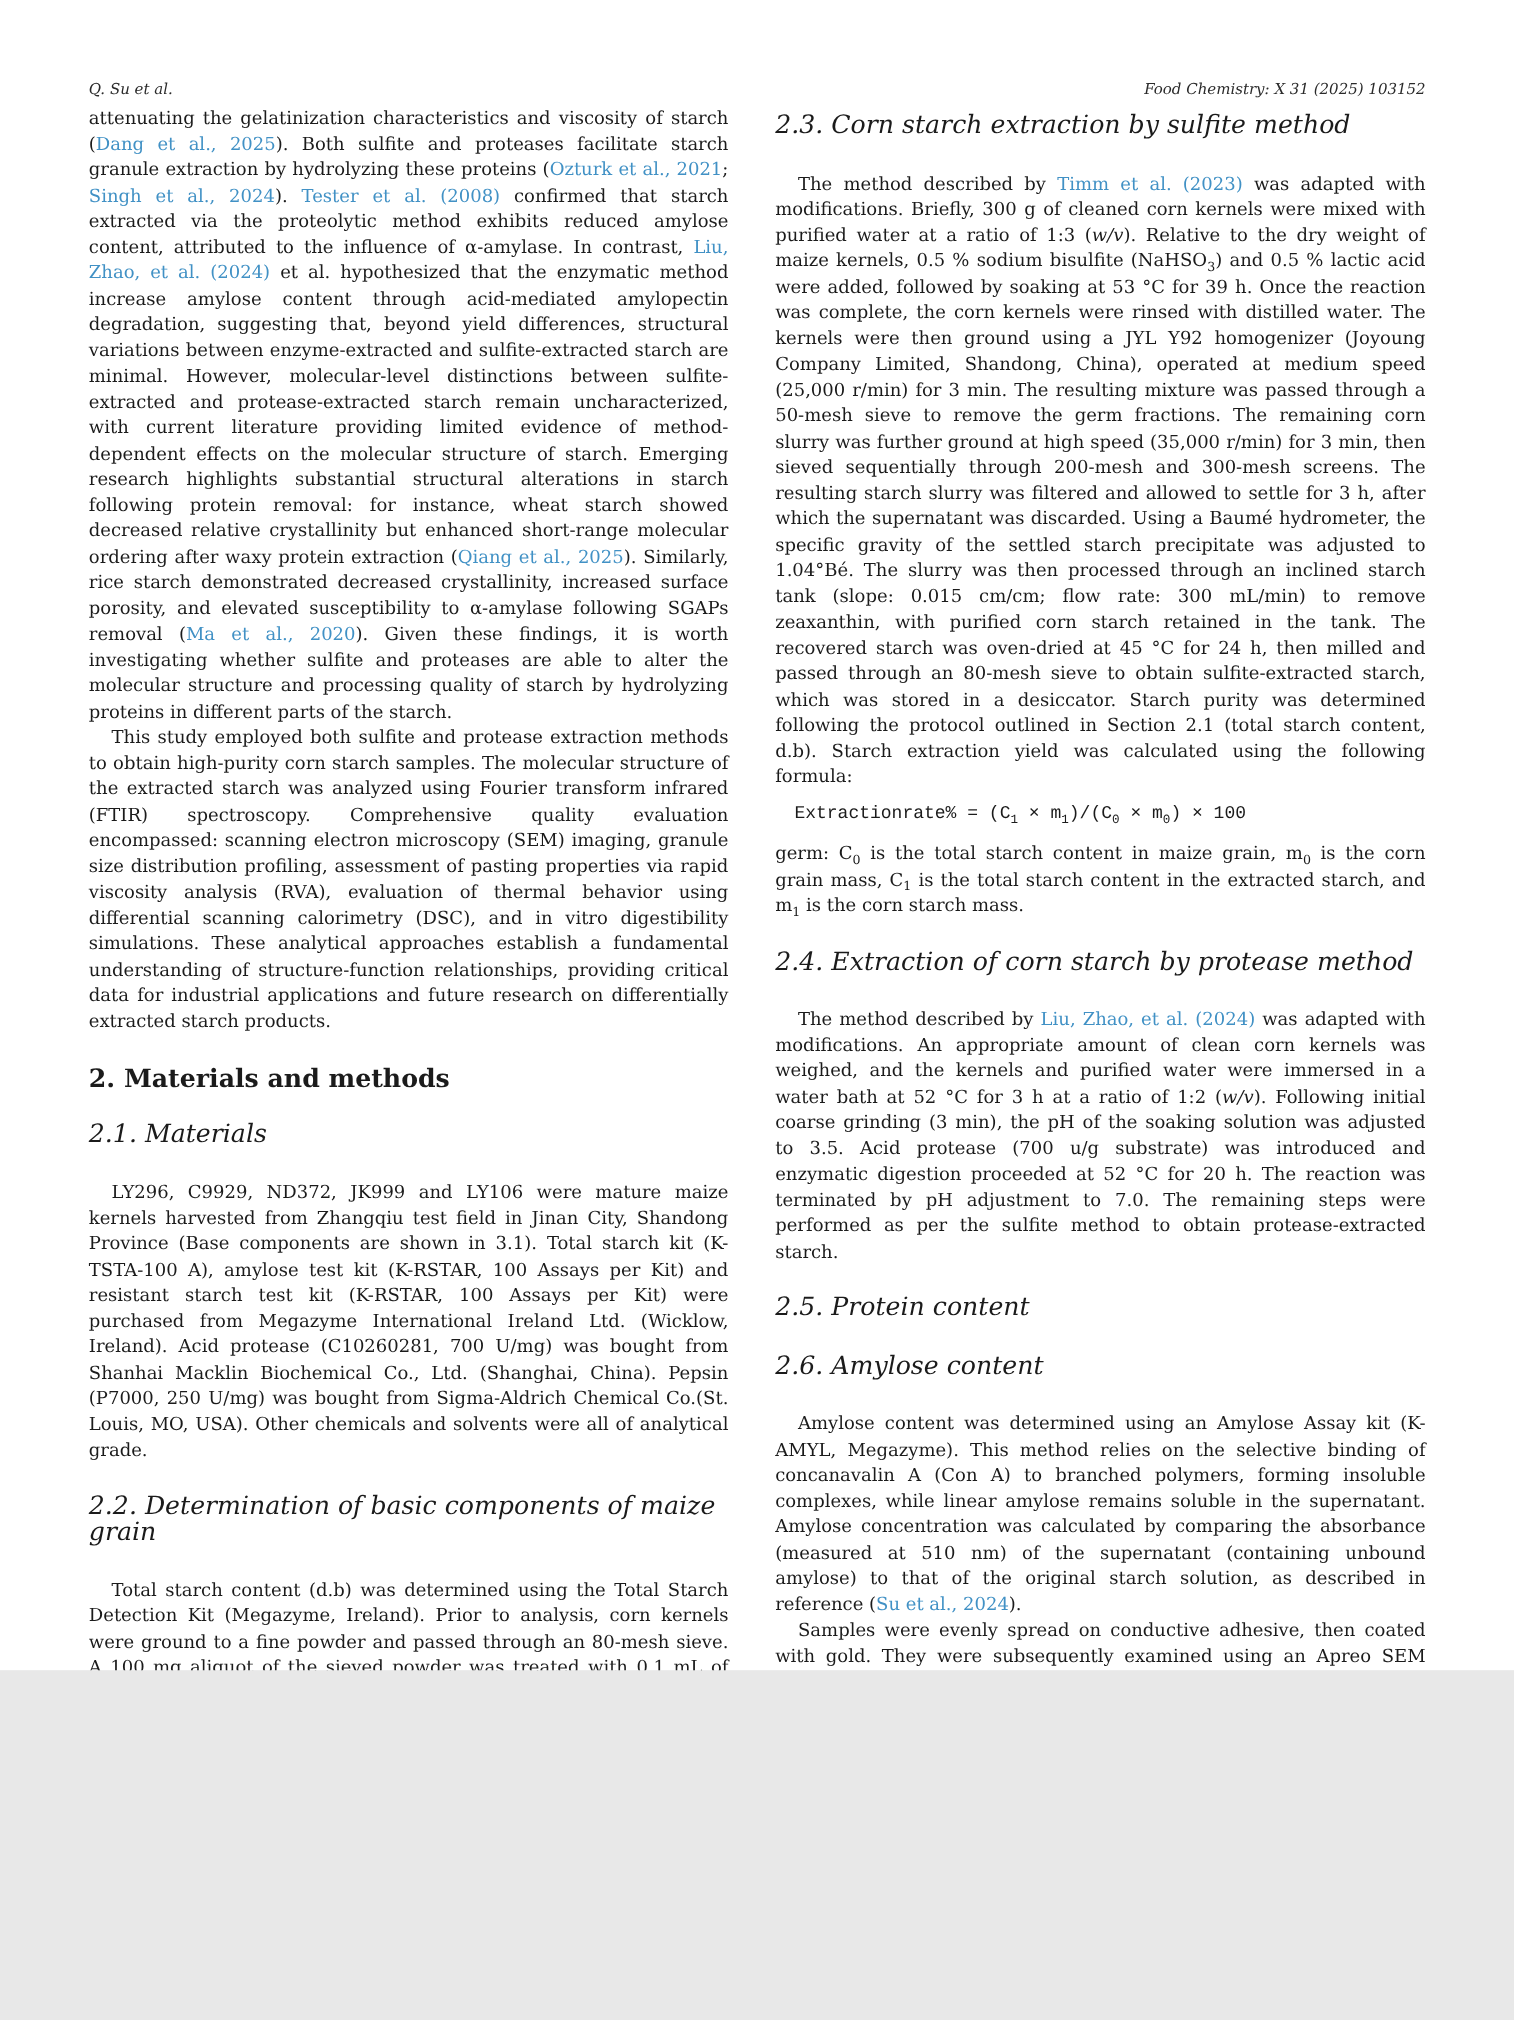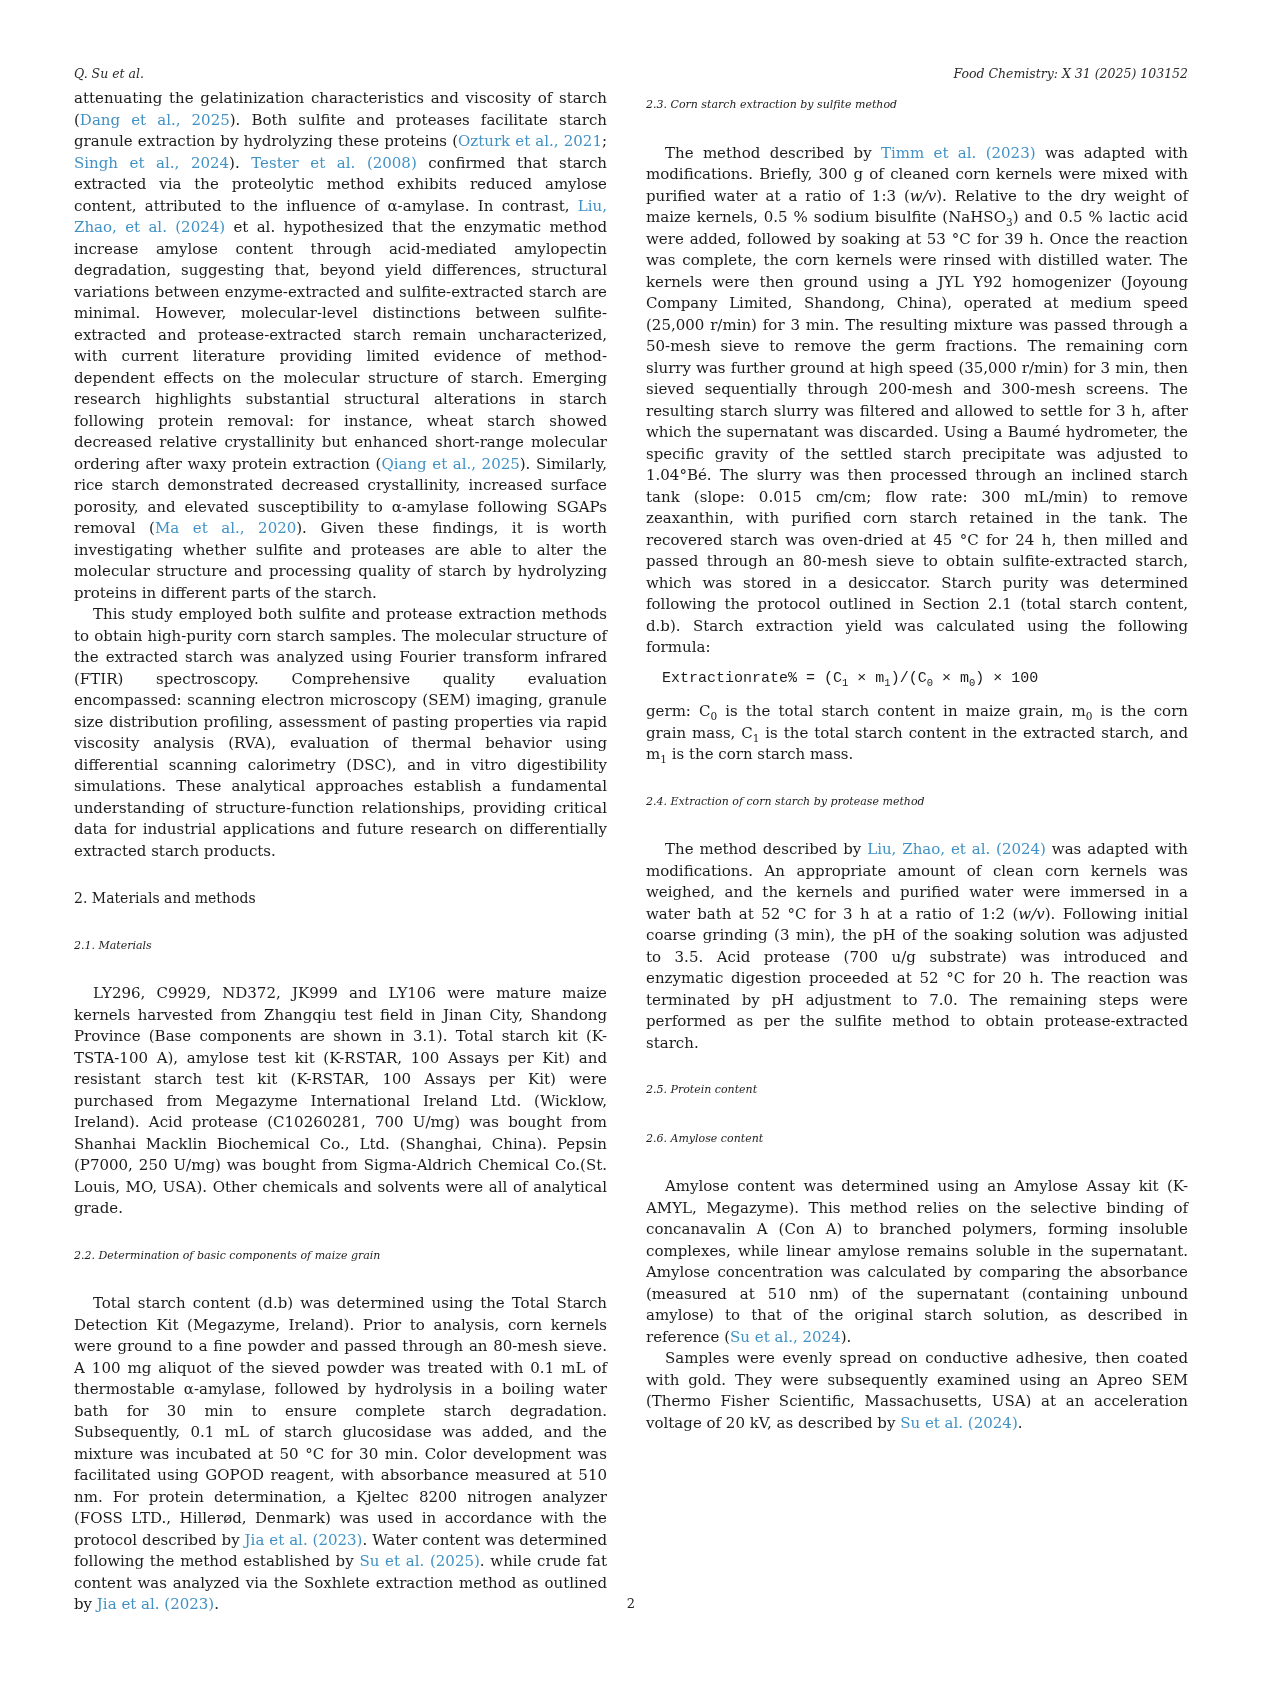--- a/index.html
+++ b/index.html
@@ -1,42 +1,42 @@
 <!DOCTYPE html>
 <html style="--accent: #4191c5;"><head>
 <meta charset="utf-8">
 <style>
   html,body{margin:0;padding:0;background:#e8e8e8;}
   .page{
     position:relative;
-    width:1262px;height:1683px;
+    width:1262px;height:1392px;
     margin:0 auto;
     background:#ffffff;
     font-family:"DejaVu Serif", serif;
     color:#1b1b1b;
     overflow:hidden;
   }
   .running-head{
     position:absolute;left:74px;right:74px;top:66px;
     display:flex;justify-content:space-between;
     font-style:italic;font-size:12.5px;color:#2a2a2a;
   }
   .col{position:absolute;top:88px;font-size:15px;line-height:21.5px;text-align:justify;}
   .col-left{left:74px;width:533px;}
   .col-right{left:646px;width:542px;}
   .col-left > :first-child{margin-top:0;}
   .col-right > :first-child{margin-top:6px;}
   p.para{margin:0;}
   p.indent{text-indent:19px;}
   h2.h1{
-    font-size:14px;font-weight:normal;font-style:normal;
+    font-size:21px;font-weight:bold;font-style:normal;
     margin:26px 0 0 0;line-height:21.5px;text-align:left;
   }
   h3.h2{
-    font-size:11px;font-weight:normal;font-style:italic;
+    font-size:21px;font-weight:normal;font-style:italic;
     margin:25px 0 27px 0;line-height:21.5px;text-align:left;
   }
   .formula{
     margin:9px 0 12px 16px;text-align:left;line-height:21.5px;font-size:15px;font-family:Liberation Mono, monospace;
   }
   .cite{color:var(--accent,#4191c5);text-decoration:none;cursor:pointer;}
   .it{font-style:italic;}
   sub{font-size:10.5px;line-height:0;}
   .page-footer{
     position:absolute;left:0;right:0;top:1596px;

